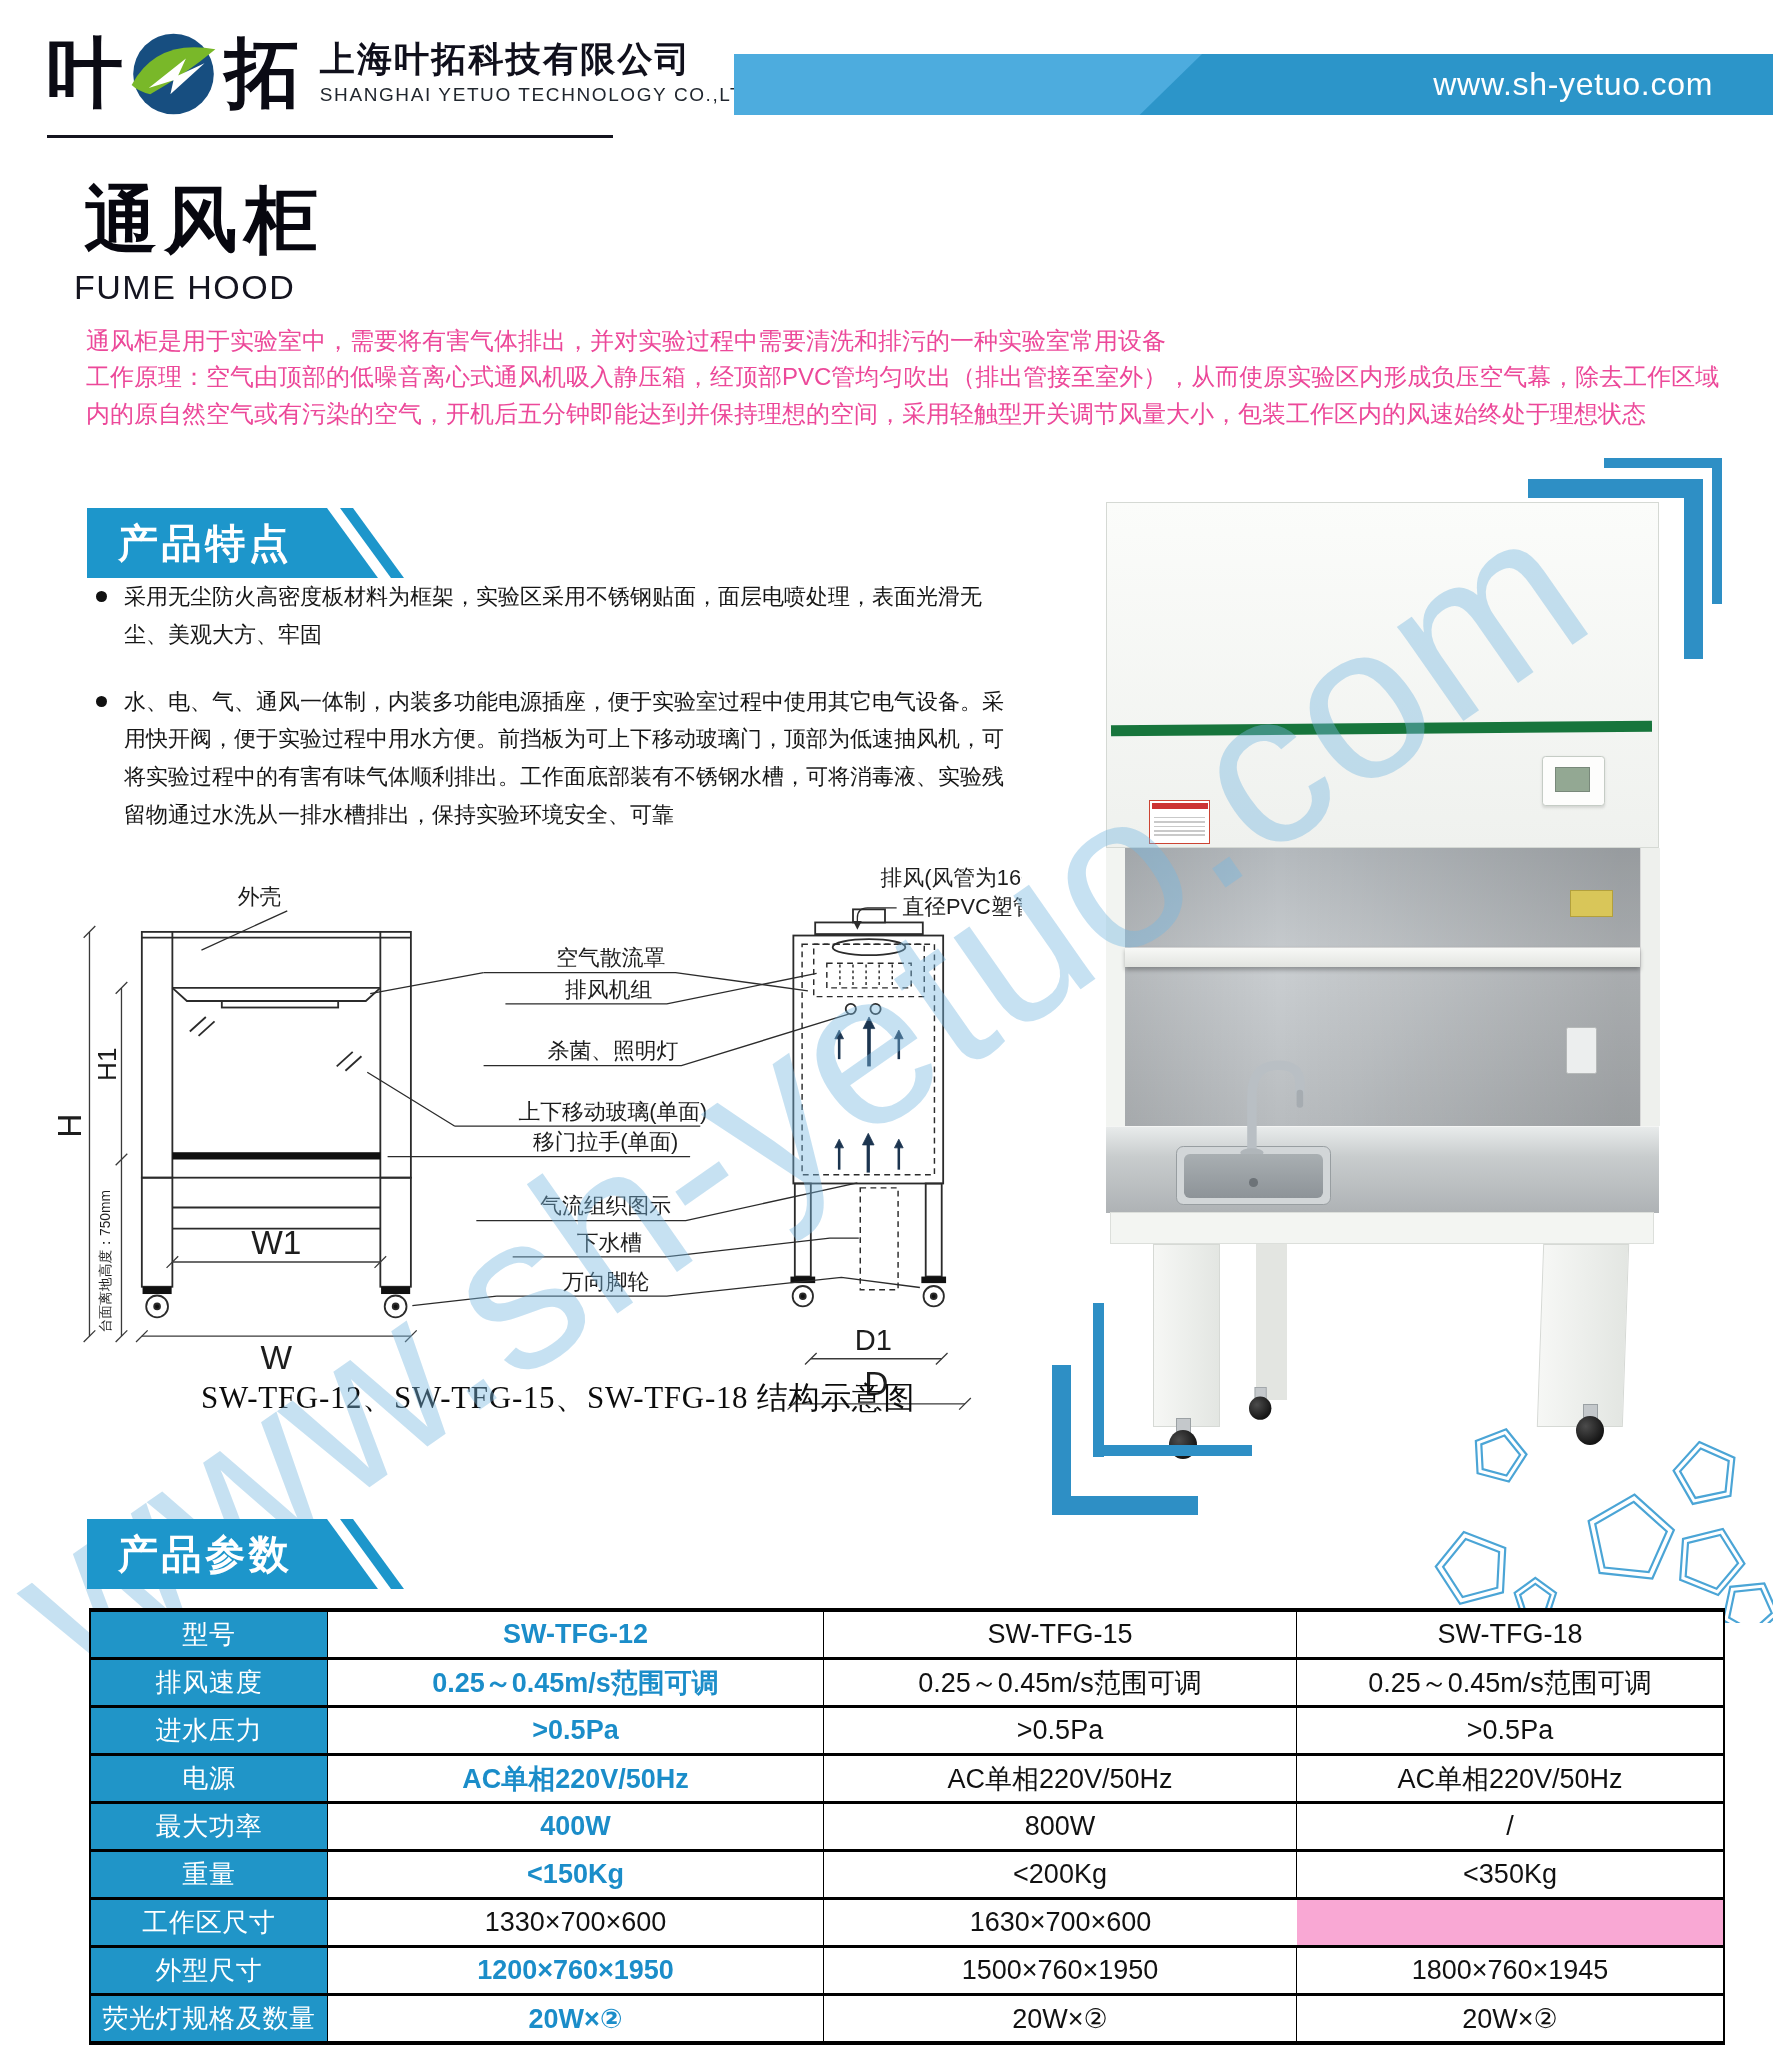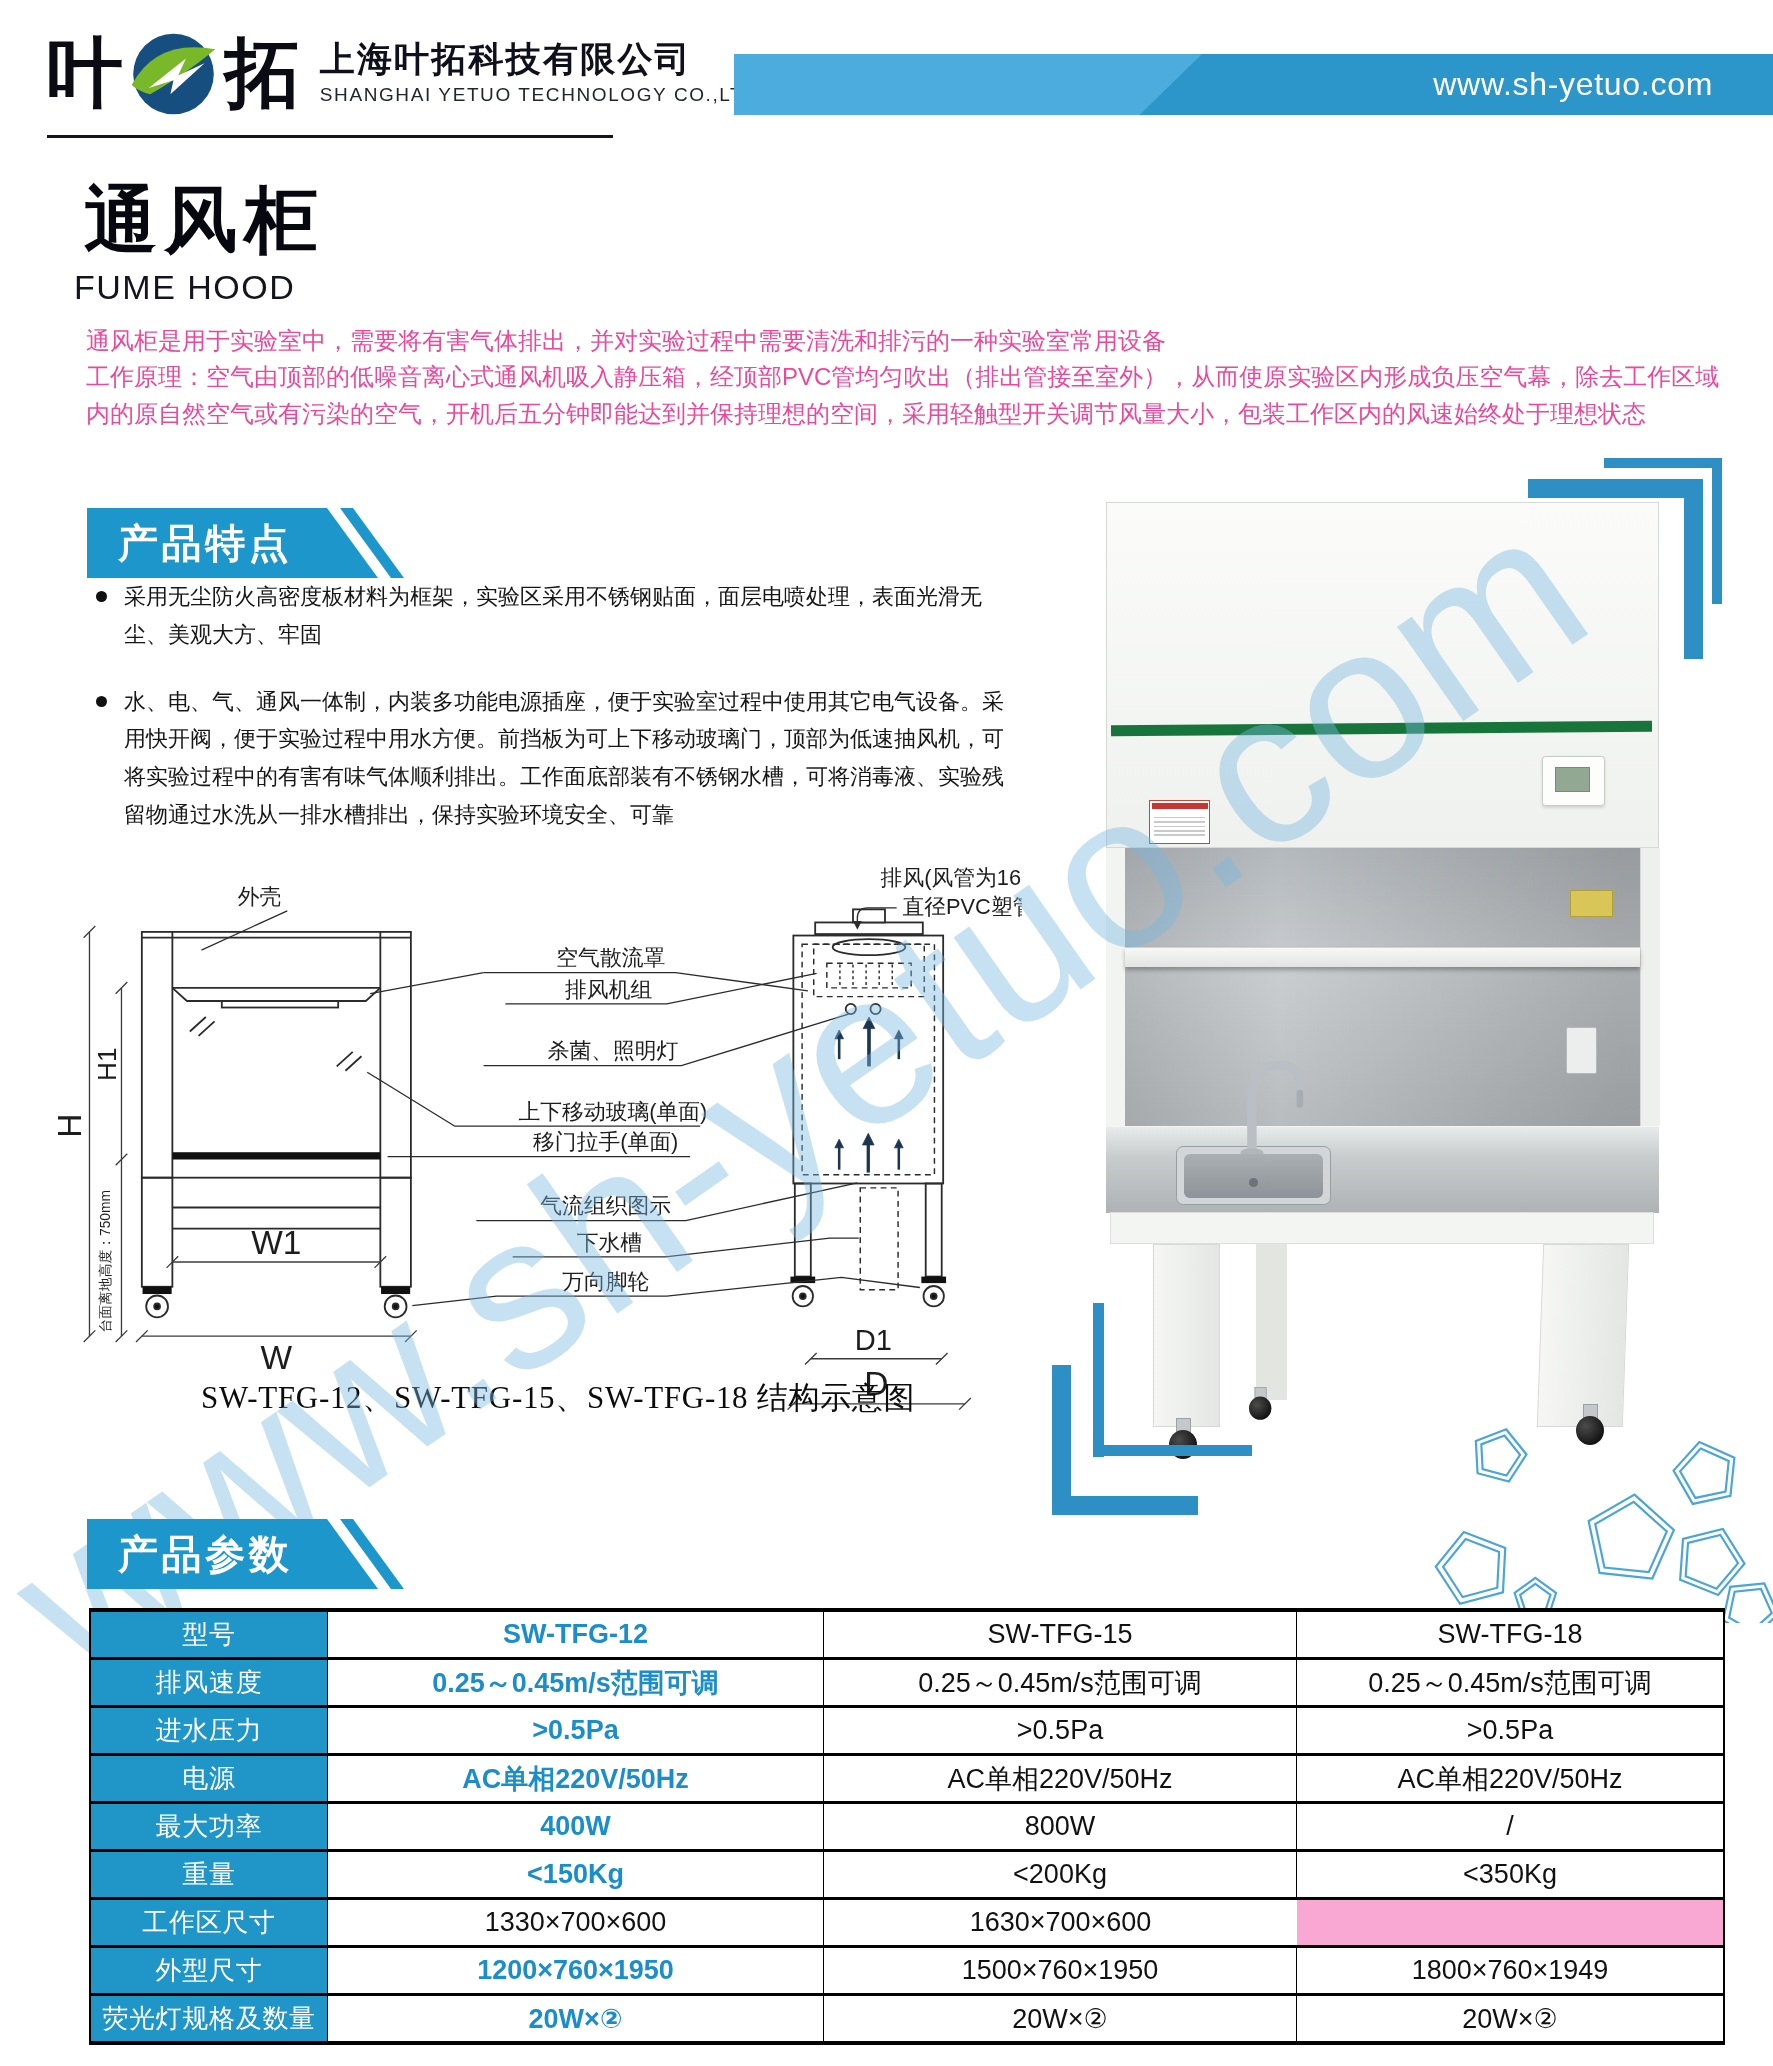--- a/index.html
+++ b/index.html
@@ -405,21 +405,21 @@
       </div>
       <div class="t-row">
         <div class="t-cell t-label">工作区尺寸</div>
         <div class="t-cell t-v2">1330×700×600</div>
         <div class="t-cell t-v3">1630×700×600</div>
       </div>
       <div class="t-row">
         <div class="t-cell t-label">外型尺寸</div>
         <div class="t-cell t-v1">1200×760×1950</div>
         <div class="t-cell t-v2">1500×760×1950</div>
-        <div class="t-cell t-v3">1800×760×1949</div>
+        <div class="t-cell t-v3">1800×760×1945</div>
       </div>
       <div class="t-row">
         <div class="t-cell t-label">荧光灯规格及数量</div>
         <div class="t-cell t-v1">20W×②</div>
         <div class="t-cell t-v2">20W×②</div>
         <div class="t-cell t-v3">20W×②</div>
       </div>
     </div>
 
 </div>

